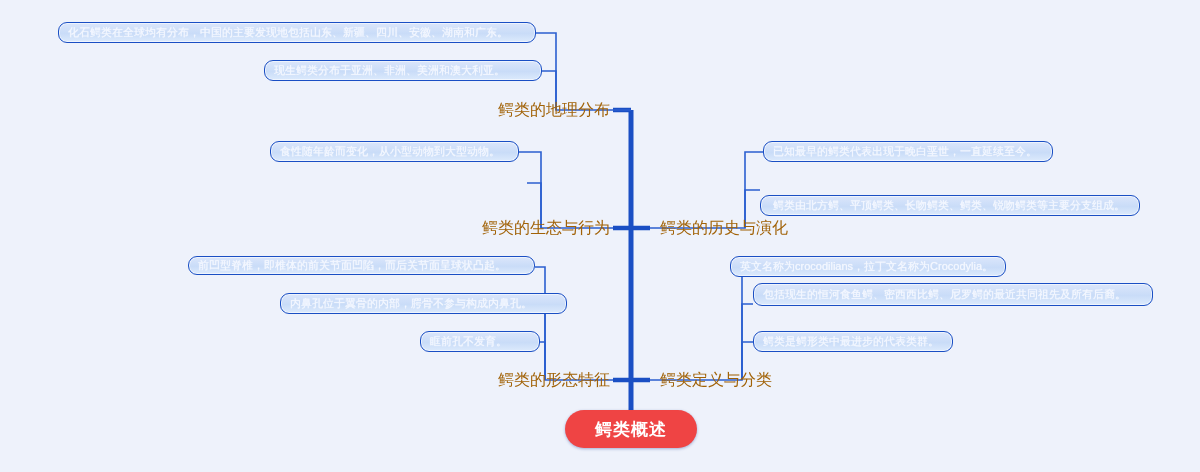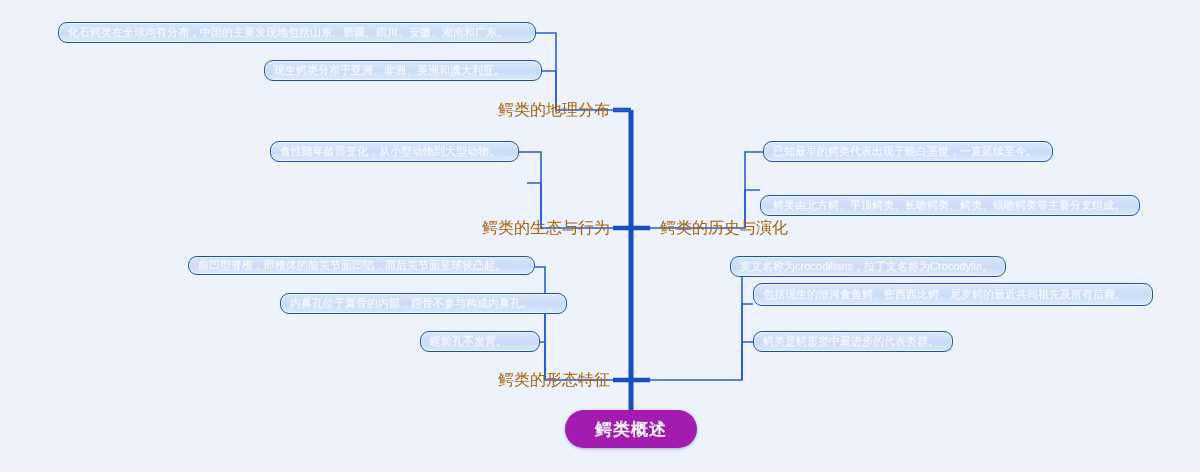--- a/index.html
+++ b/index.html
@@ -9,21 +9,21 @@
     font-family:"Liberation Sans","DejaVu Sans",sans-serif;
     overflow:hidden;
     position:relative;
   }
   #mindmap{position:absolute;left:0;top:0;width:1200px;height:472px;}
   svg.wires{position:absolute;left:0;top:0;width:1200px;height:472px;pointer-events:none;}
 
   
   .root-node{
     position:absolute;
-    background:#a21caf;
+    background:#ef4444;
     color:#ffffff;
     border-radius:22px;
     font-size:17px;
     font-weight:bold;
     letter-spacing:1px;
     display:flex;align-items:center;justify-content:center;
     box-shadow:0 1px 3px rgba(20,50,140,.35);
     white-space:nowrap;
   }
 
@@ -91,20 +91,21 @@
   <div class="root-node" style="left:565px;top:410px;width:132px;height:38px;">鳄类概述</div>
 
   <div class="branch-label left" style="left:340px;top:100px;width:270px;">鳄类的地理分布</div>
 
   <div class="branch-label left" style="left:340px;top:218px;width:270px;">鳄类的生态与行为</div>
 
   <div class="branch-label right" style="left:660px;top:218px;width:280px;">鳄类的历史与演化</div>
 
   <div class="branch-label left" style="left:340px;top:370px;width:270px;">鳄类的形态特征</div>
 
+  <div class="branch-label right" style="left:660px;top:370px;width:280px;">鳄类定义与分类</div>
 
   <div class="leaf" style="left:58px;top:22px;width:478px;height:21px;">化石鳄类在全球均有分布，中国的主要发现地包括山东、新疆、四川、安徽、湖南和广东。</div>
 
   <div class="leaf" style="left:264px;top:60px;width:278px;height:21px;">现生鳄类分布于亚洲、非洲、美洲和澳大利亚。</div>
 
   <div class="leaf" style="left:270px;top:141px;width:249px;height:21px;">食性随年龄而变化，从小型动物到大型动物。</div>
 
 
   <div class="leaf" style="left:763px;top:141px;width:290px;height:21px;">已知最早的鳄类代表出现于晚白垩世，一直延续至今。</div>
 

